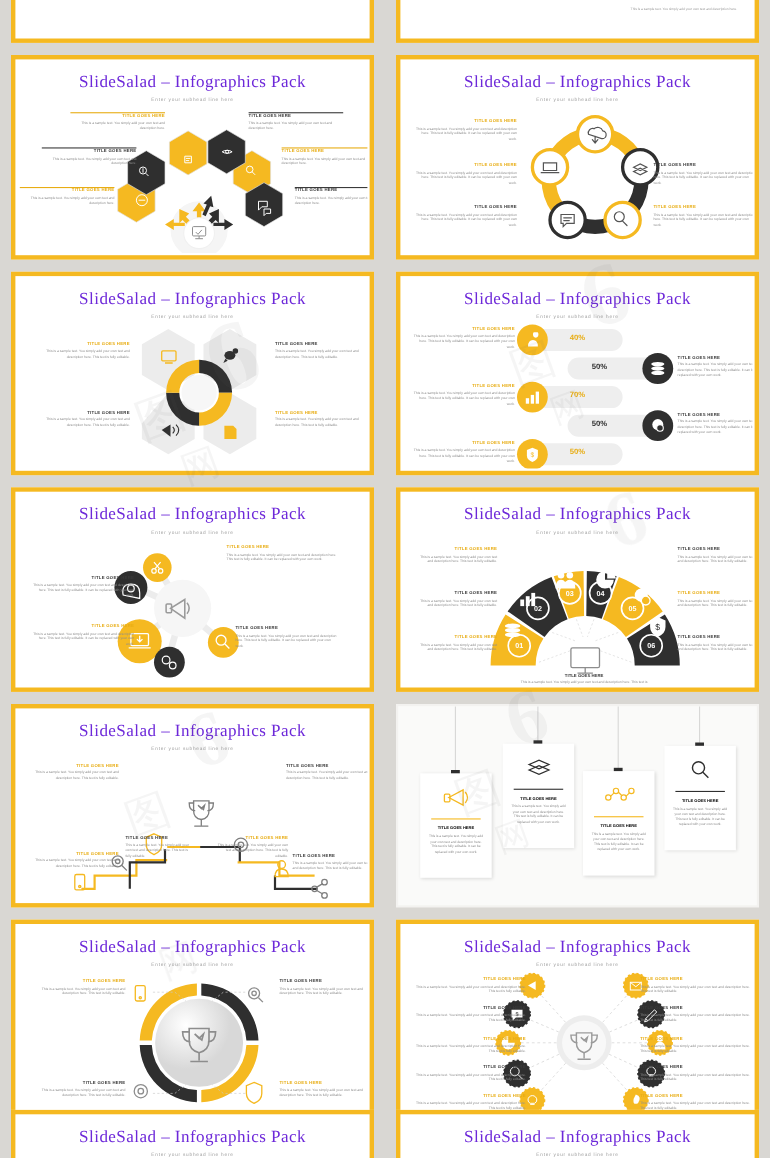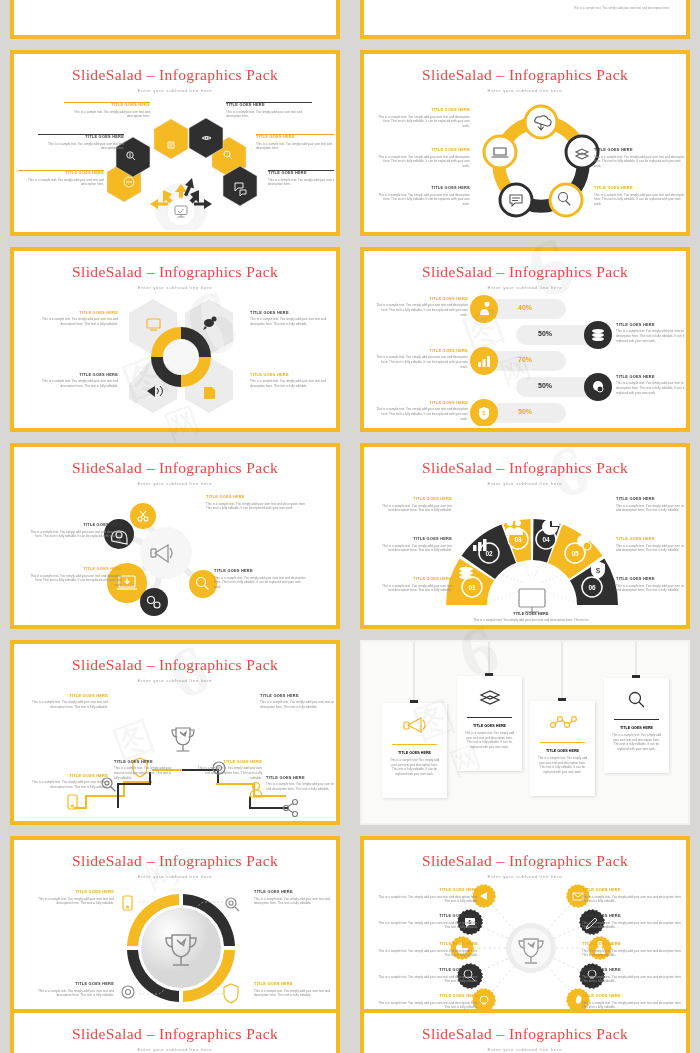--- a/index.html
+++ b/index.html
@@ -23,21 +23,21 @@
     border:4px solid #f5b921; background:#fff;
     overflow:hidden;
   }
   .slide.plain { border:none; background:#f3f2f0; }
   .slide.plain .inner { background:#fbfbfa; }
   .inner { position:absolute; inset:2px; background:#fff; overflow:hidden; }
 
   
   .s-title {
     text-align:center; font-family:"Liberation Serif", serif;
-    font-size:15.5px; color:#ef4444; letter-spacing:.4px;
+    font-size:15.5px; color:#6d28d9; letter-spacing:.4px;
     margin-top:10px; font-weight:400;
   }
   .s-sub {
     text-align:center; font-size:4.3px; color:#9b9b9b;
     letter-spacing:.7px; margin-top:4px;
   }
 
   
   .tb { position:absolute; width:86px; }
   .tb .ttl { font-size:3.9px; font-weight:bold; letter-spacing:.25px; color:#3a3a3a; line-height:1.1; }

